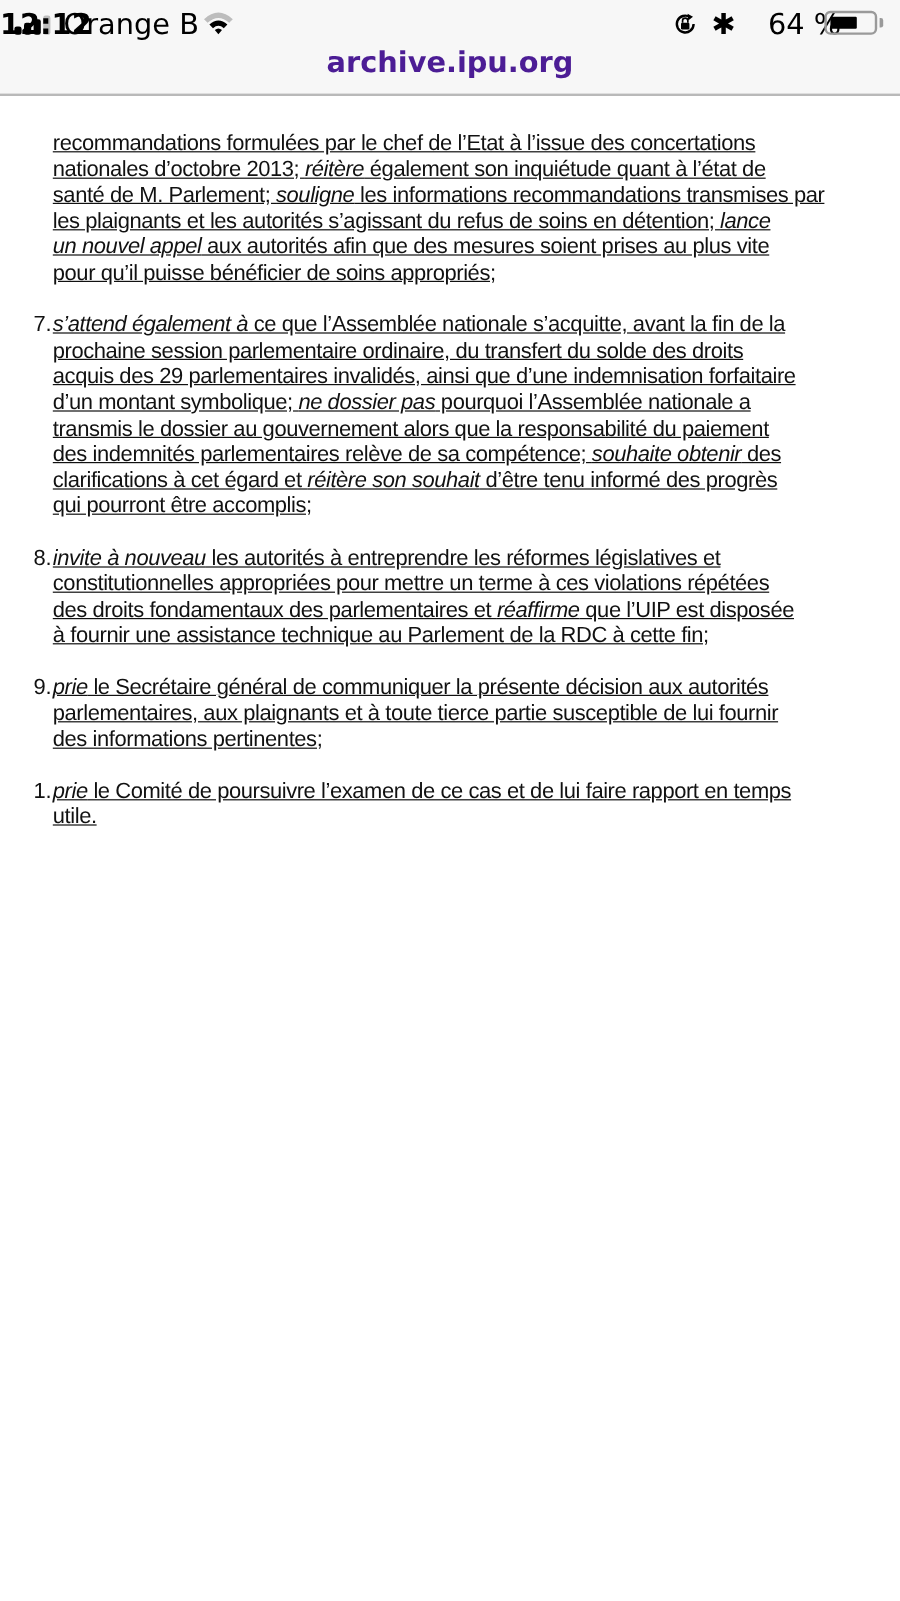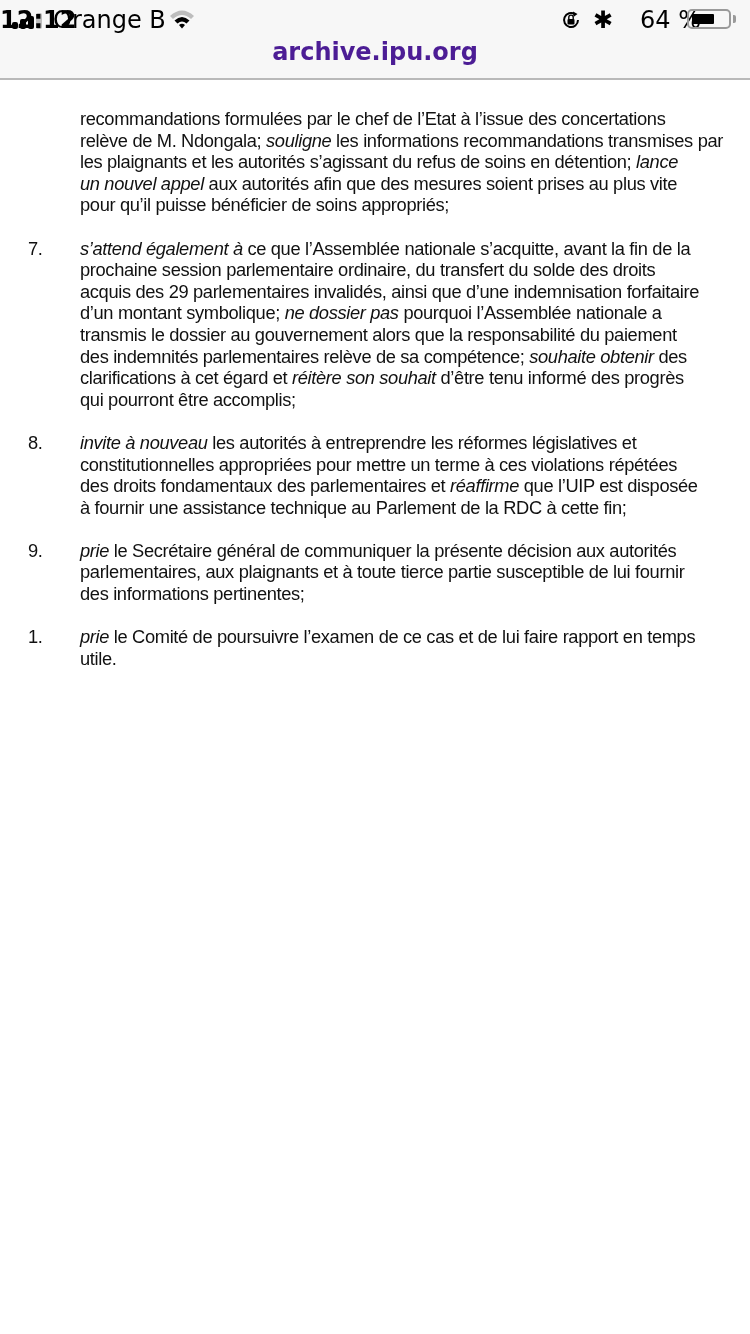--- a/index.html
+++ b/index.html
@@ -44,21 +44,21 @@
   .url {
     position: absolute; left: 0; top: 38px; width: 750px; text-align: center;
     font-size: 24px; font-weight: bold; color: #4c1d95;
     font-family: "DejaVu Sans", sans-serif;
   }
   .doc {
     position: absolute; left: 0; top: 108px; width: 750px;
     font-family: "Liberation Sans", sans-serif; font-size: 18.3px; line-height: 21.6px;
     letter-spacing: -0.35px; color: #111;
   }
-  .para { position: relative; padding-left: 80px; width: 660px; margin: 0; }
+  .para { position: relative; padding-left: 44px; width: 660px; margin: 0; text-decoration: underline; }
   .para .num { position: absolute; left: 28px; top: 0; }
   .para .text { display: block; }
   .para .line { display: block; white-space: nowrap; }
   .gap { height: 21.6px; }
   i { font-style: italic; }
 </style>
 </head>
 <body>
 
 <div class="topbar">
@@ -89,21 +89,22 @@
     </div>
     <div class="battery-nub"></div>
   </div>
   <div class="url">archive.ipu.org</div>
 </div>
 
 <div class="doc" id="doc">
     <div class="para">
       <div class="text">
         <span class="line"><span>recommandations formulées par le chef de l’Etat à l’issue des concertations</span></span>
-        <span class="line"><span>relève de M. Ndongala; </span><i>souligne</i><span> les informations recommandations transmises par</span></span>
+        <span class="line"><span>nationales d’octobre 2013; </span><i>réitère</i><span> également son inquiétude quant à l’état de</span></span>
+        <span class="line"><span>santé de M. Parlement; </span><i>souligne</i><span> les informations recommandations transmises par</span></span>
         <span class="line"><span>les plaignants et les autorités s’agissant du refus de soins en détention; </span><i>lance</i></span>
         <span class="line"><i>un nouvel appel</i><span> aux autorités afin que des mesures soient prises au plus vite</span></span>
         <span class="line"><span>pour qu’il puisse bénéficier de soins appropriés;</span></span>
       </div>
     </div>
     <div class="gap"></div>
     <div class="para">
       <span class="num">7.</span>
       <div class="text">
         <span class="line"><i>s’attend également à</i><span> ce que l’Assemblée nationale s’acquitte, avant la fin de la</span></span>

